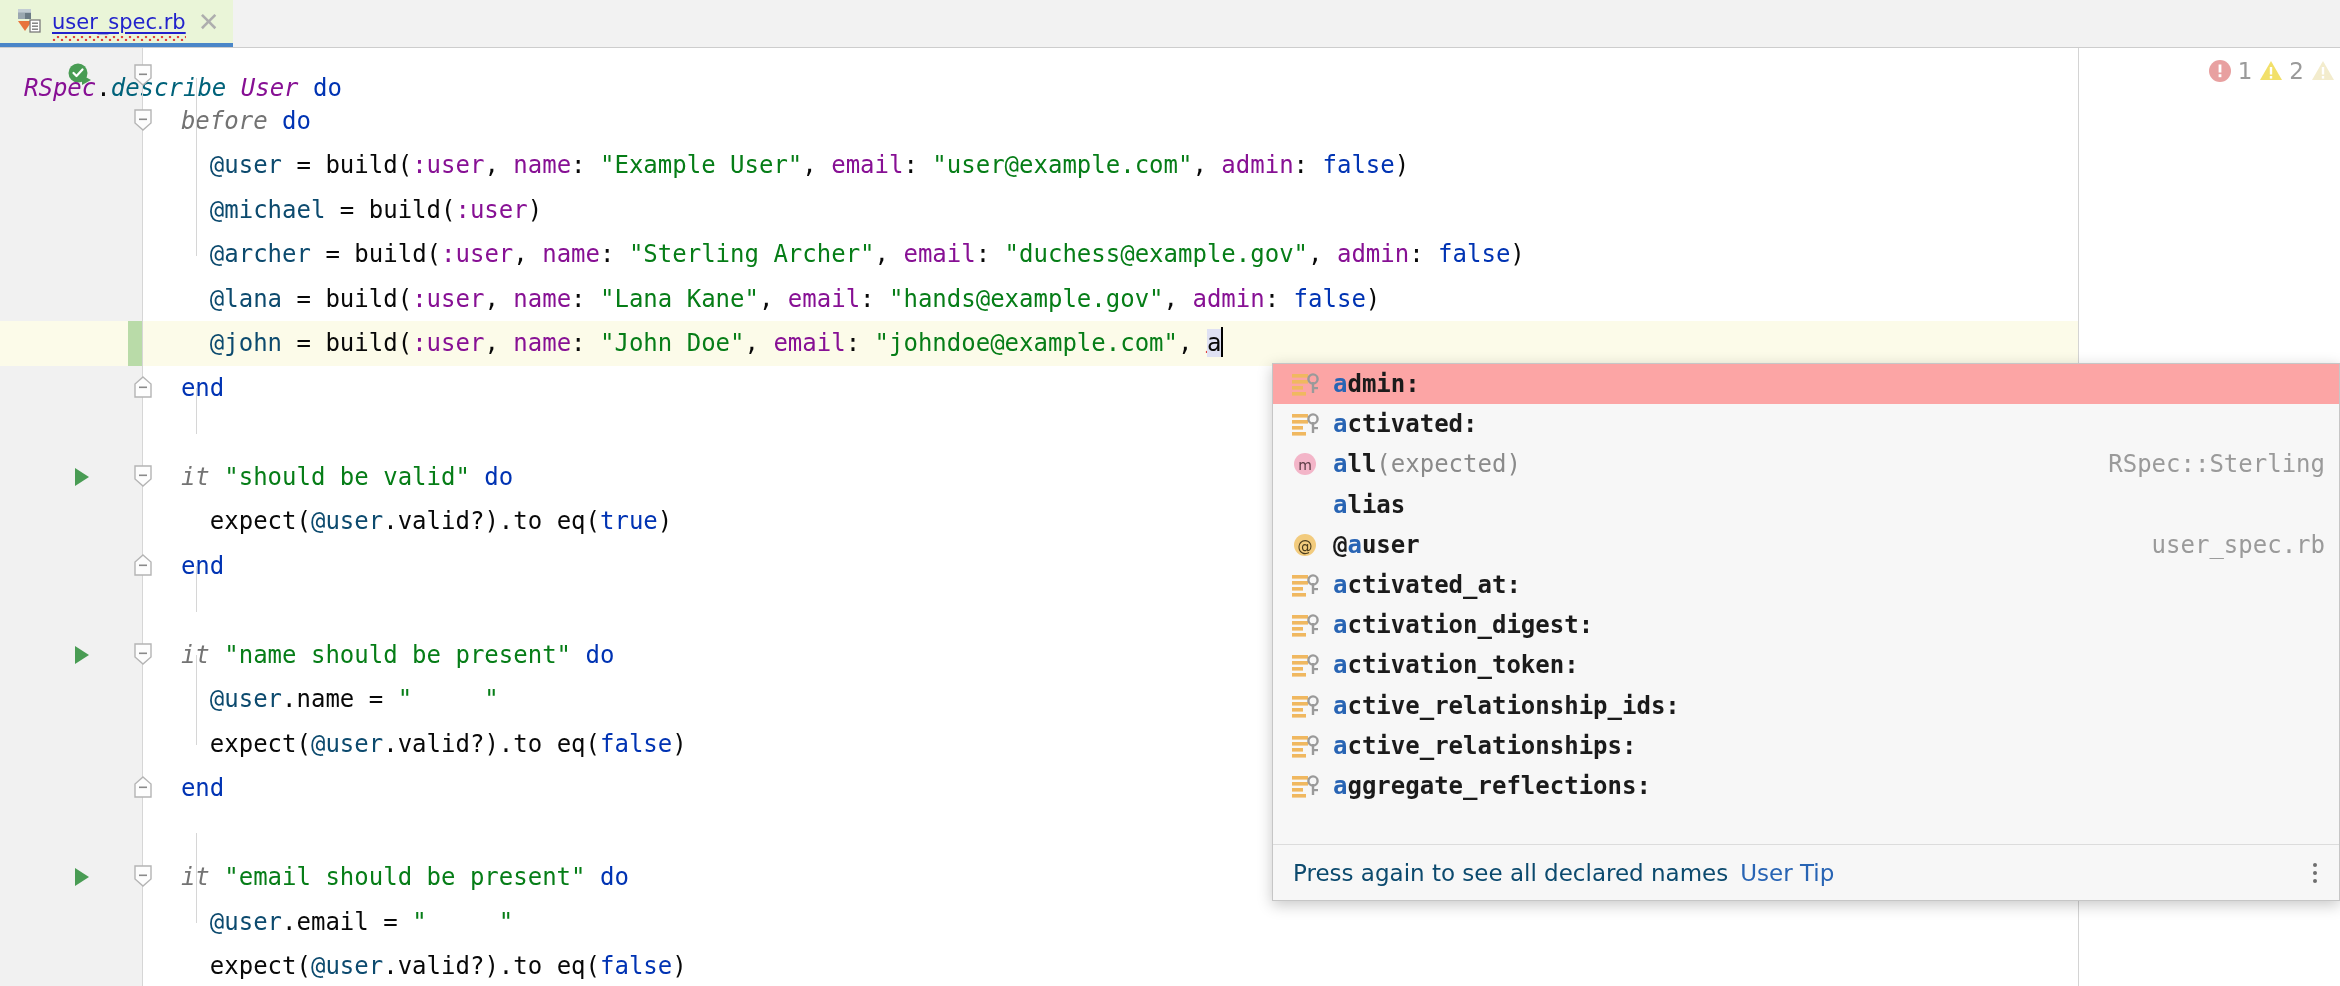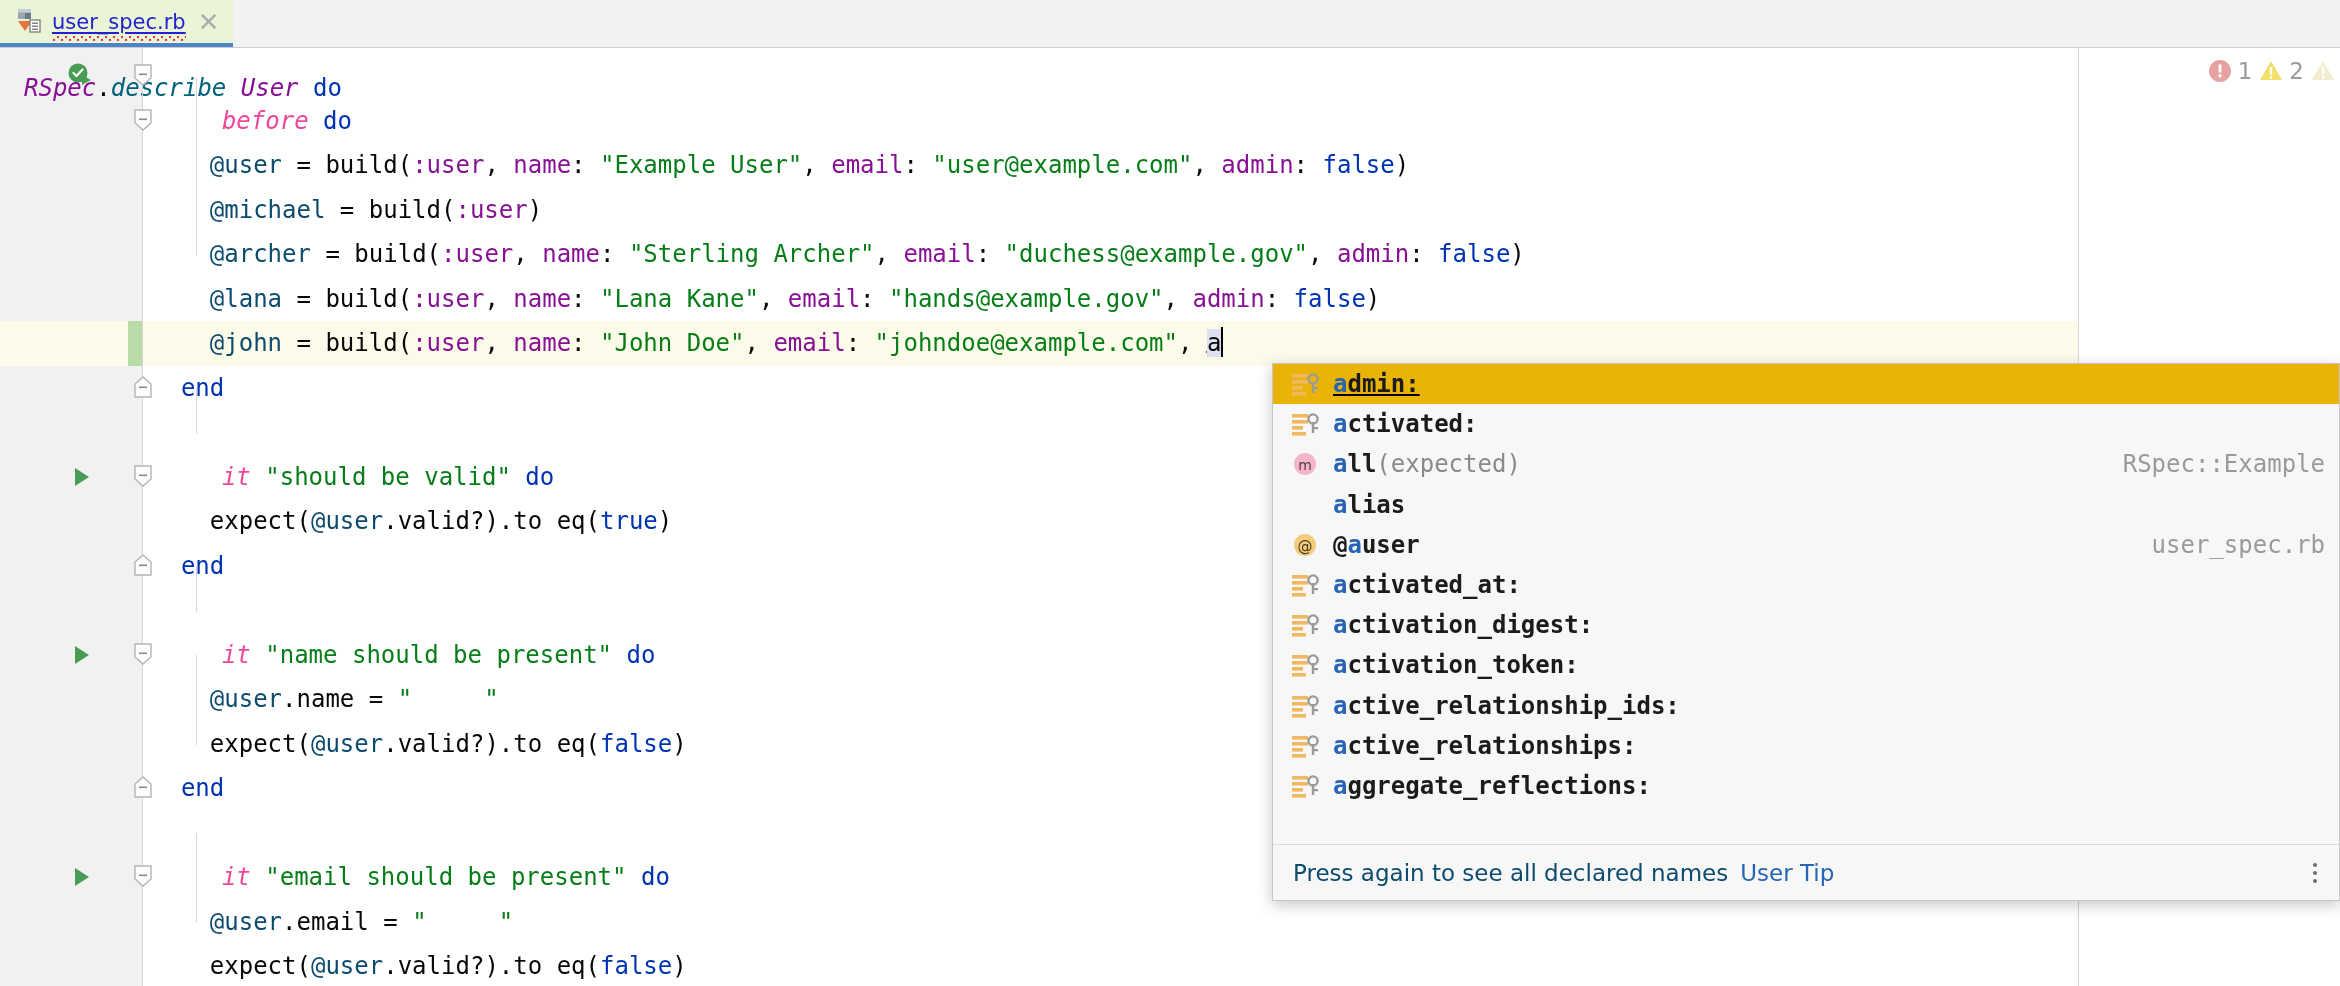--- a/index.html
+++ b/index.html
@@ -107,21 +107,21 @@
   }
 
   
   .s-kw      { color: #0033b3; }
   .s-str     { color: #067d17; }
   .s-sym     { color: #871094; }
   .s-ivar    { color: #0c4a6e; }
   .s-const   { color: #871094; font-style: italic; }
   .s-meth    { color: #00627a; font-style: italic; }
   .s-plain   { color: #080808; }
-  .s-italkw  { color: #ec4899; font-style: italic; margin-left: 41px; }
+  .s-italkw  { color: #737373; font-style: italic; }
 
   .caret {
     display: inline-block; width: 2px; height: 30px;
     background: #000; vertical-align: -6px;
   }
   .typed-a {
     background: #dfe1f3;
     position: relative;
   }
   .err-squiggle {
@@ -162,21 +162,21 @@
     position: absolute; top: 0; left: 0; right: 0; height: 482px;
     overflow: hidden;
   }
   .cmp-row {
     position: relative; height: 40.2px;
     display: flex; align-items: center;
     padding-left: 16px; padding-right: 14px;
     font-family: "DejaVu Sans Mono", monospace;
     font-size: 24px;
   }
-  .cmp-row.selected { background: #eab308; text-decoration: underline; }
+  .cmp-row.selected { background: #fca5a5; }
   .cmp-icon { width: 34px; height: 28px; flex: none; margin-right: 10px;
               display: flex; align-items: center; justify-content: center; }
   .cmp-text { white-space: pre; font-weight: bold; color: #000000; }
   .cmp-text .pfx { color: #2864b4; }
   .cmp-text .tail { color: #1b1b1b; }
   .cmp-text .dim { color: #8a8a8a; font-weight: normal; }
   .cmp-tail-info {
     margin-left: auto; color: #9a9a9a; font-weight: normal;
     font-family: "DejaVu Sans Mono", monospace; font-size: 24px;
     white-space: nowrap;
@@ -412,21 +412,21 @@
         <span class="cmp-text"><span class="tail"></span><span class="pfx">a</span><span class="tail">ctivated:</span></span>
       </div>
       <div class="cmp-row">
         <span class="cmp-icon">
           <svg width="30" height="26" viewBox="0 0 30 26">
             <circle cx="14" cy="13" r="11" fill="#f3b5c8"></circle>
             <text x="14" y="18.5" font-family="DejaVu Sans, sans-serif" font-size="14" fill="#5a3a44" text-anchor="middle">m</text>
           </svg>
         </span>
         <span class="cmp-text"><span class="tail"></span><span class="pfx">a</span><span class="tail">ll</span><span class="dim">(expected)</span></span>
-        <span class="cmp-tail-info">RSpec::Example</span>
+        <span class="cmp-tail-info">RSpec::Sterling</span>
       </div>
       <div class="cmp-row">
         <span class="cmp-icon"></span>
         <span class="cmp-text"><span class="tail"></span><span class="pfx">a</span><span class="tail">lias</span></span>
       </div>
       <div class="cmp-row">
         <span class="cmp-icon">
           <svg width="30" height="26" viewBox="0 0 30 26">
             <circle cx="14" cy="13" r="11" fill="#f2cb7d"></circle>
             <text x="14" y="18.5" font-family="DejaVu Sans, sans-serif" font-size="15" fill="#4a3c1c" text-anchor="middle">@</text>

